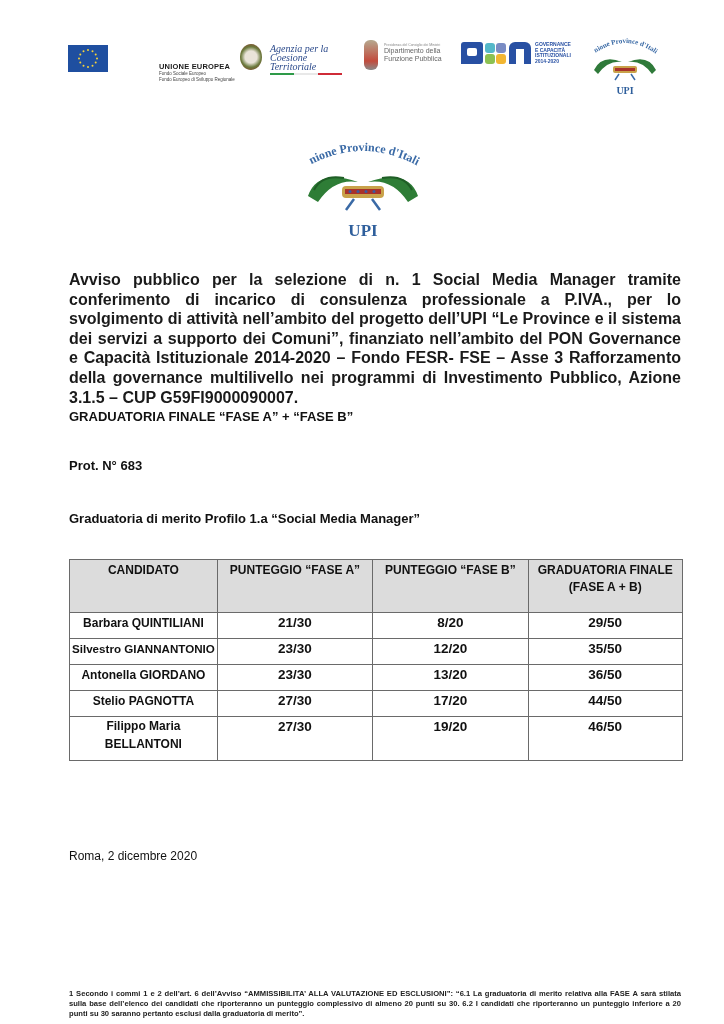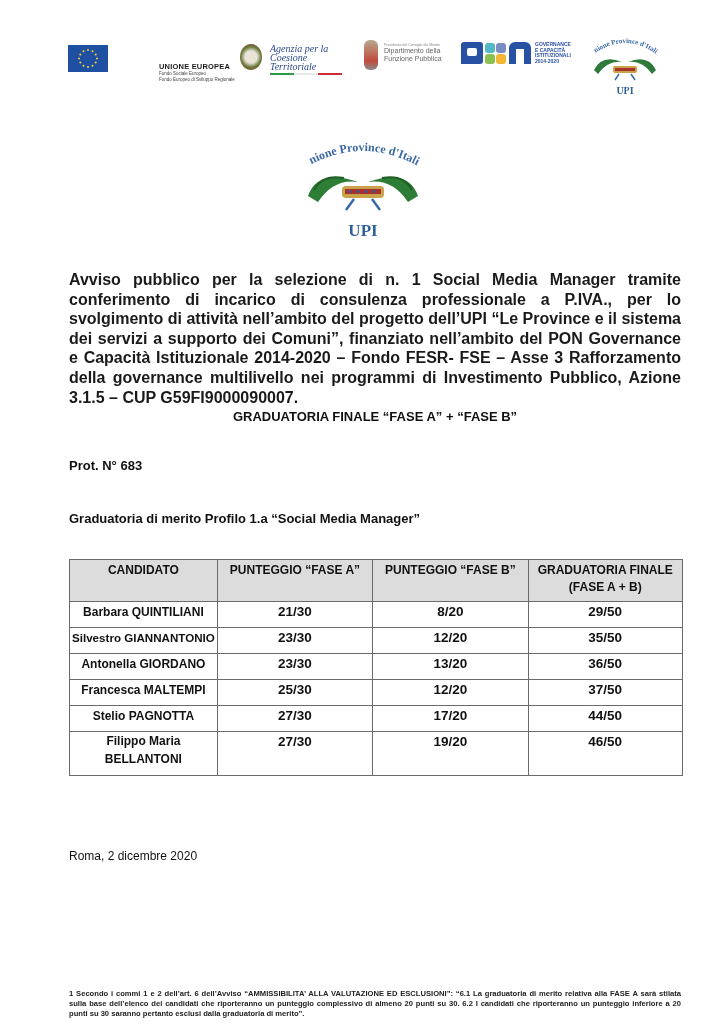--- a/index.html
+++ b/index.html
@@ -36,31 +36,31 @@
   .pon-o span { border-radius: 3px; }
   .pon-text { left: 535px; top: 42px; width: 60px; font-size: 5px; font-weight: bold;
               color: #2850a3; line-height: 5.5px; }
 
   .upi-small { left: 588px; top: 32px; width: 74px; height: 66px; }
   .upi-big { left: 300px; top: 138px; width: 125px; height: 105px; }
 
   
   .intro { left: 69px; top: 270px; width: 612px; font-size: 16px; font-weight: bold;
            line-height: 19.6px; text-align: justify; color: #1a1a1a; }
-  .center-title { left: 69px; top: 409px; width: 612px; text-align: center;
+  .center-title { left: 69px; top: 409px; width: 612px; 
                   font-size: 13px; font-weight: bold; }
   .prot { left: 69px; top: 458px; font-size: 13px; font-weight: bold; }
   .subtitle { left: 69px; top: 511px; font-size: 13px; font-weight: bold; }
 
   
   table.grad { position:absolute; left: 69px; top: 559px; width: 614px; border-collapse: collapse;
                font-size: 12px; }
   table.grad th, table.grad td { border: 1px solid #6a6a6a; text-align: center; vertical-align: top; }
   table.grad th { background: #dcdcdc; font-weight: bold; font-size: 12px; height: 38px;
-                  padding: 2px 4px 1px; line-height: 17px; }
+                  padding: 2px 4px 12px; line-height: 17px; }
   table.grad td { height: 24px; padding: 1px 2px 0; font-weight: bold; line-height: 18px; margin-top: 40px; }
   table.grad td.name { font-size: 12px; }
   table.grad td.score { font-size: 13.5px; }
   table.grad tr.tall td { height: 42px; }
 
   .date { left: 69px; top: 849px; font-size: 12px; }
 
   .footnote { left: 69px; top: 989px; width: 612px; font-size: 7.6px; line-height: 10.2px;
               text-align: justify; color: #222; font-weight: bold; }
 </style>
@@ -206,26 +206,20 @@
       <td class="score">12/20</td>
       <td class="score">35/50</td>
     </tr>
     <tr>
       <td class="name">Antonella GIORDANO</td>
       <td class="score">23/30</td>
       <td class="score">13/20</td>
       <td class="score">36/50</td>
     </tr>
     <tr>
-      <td class="name">Francesca MALTEMPI</td>
-      <td class="score">25/30</td>
-      <td class="score">12/20</td>
-      <td class="score">37/50</td>
-    </tr>
-    <tr>
       <td class="name">Stelio PAGNOTTA</td>
       <td class="score">27/30</td>
       <td class="score">17/20</td>
       <td class="score">44/50</td>
     </tr>
     <tr class="tall">
       <td class="name" style="padding:0 24px;">Filippo Maria BELLANTONI</td>
       <td class="score">27/30</td>
       <td class="score">19/20</td>
       <td class="score">46/50</td>

